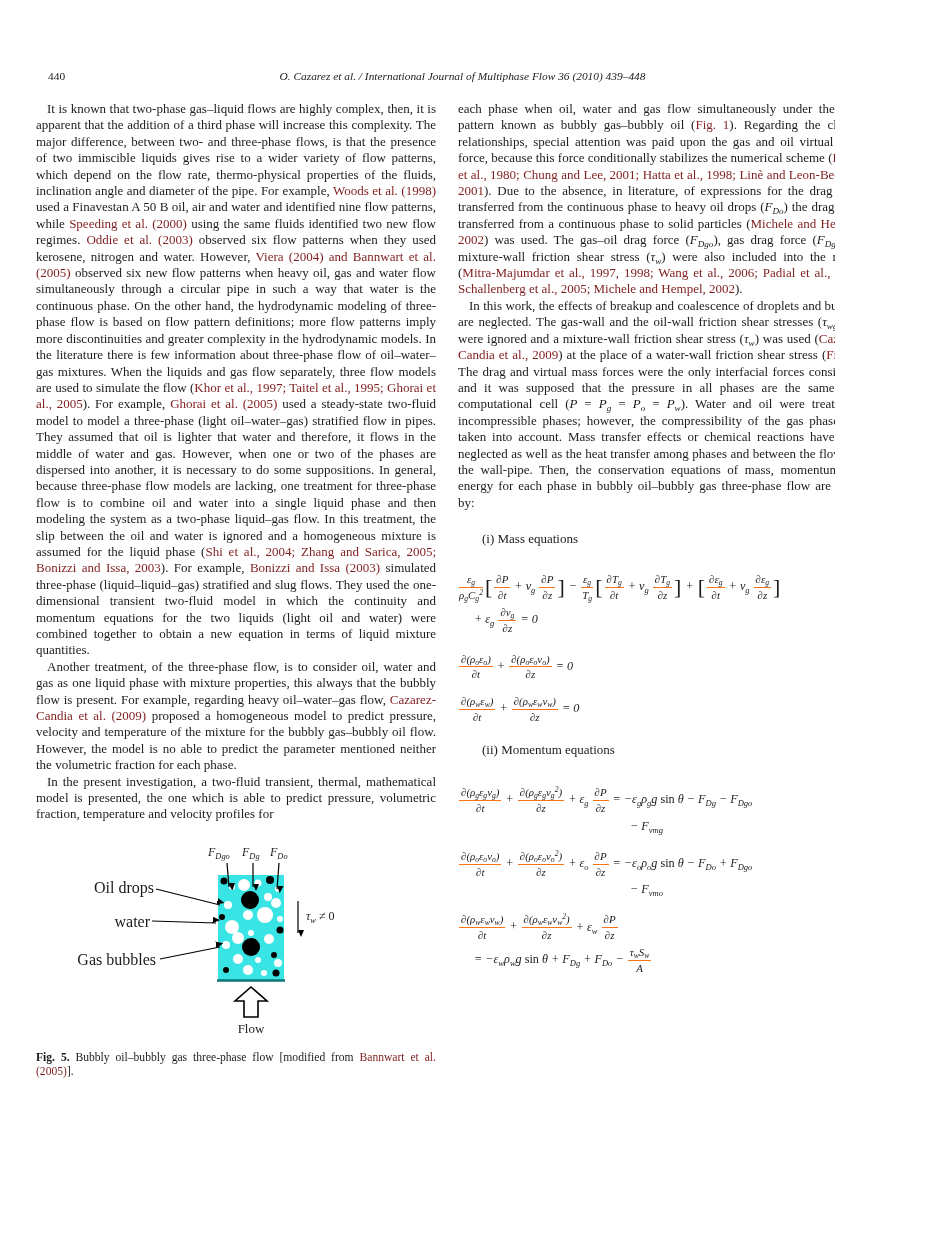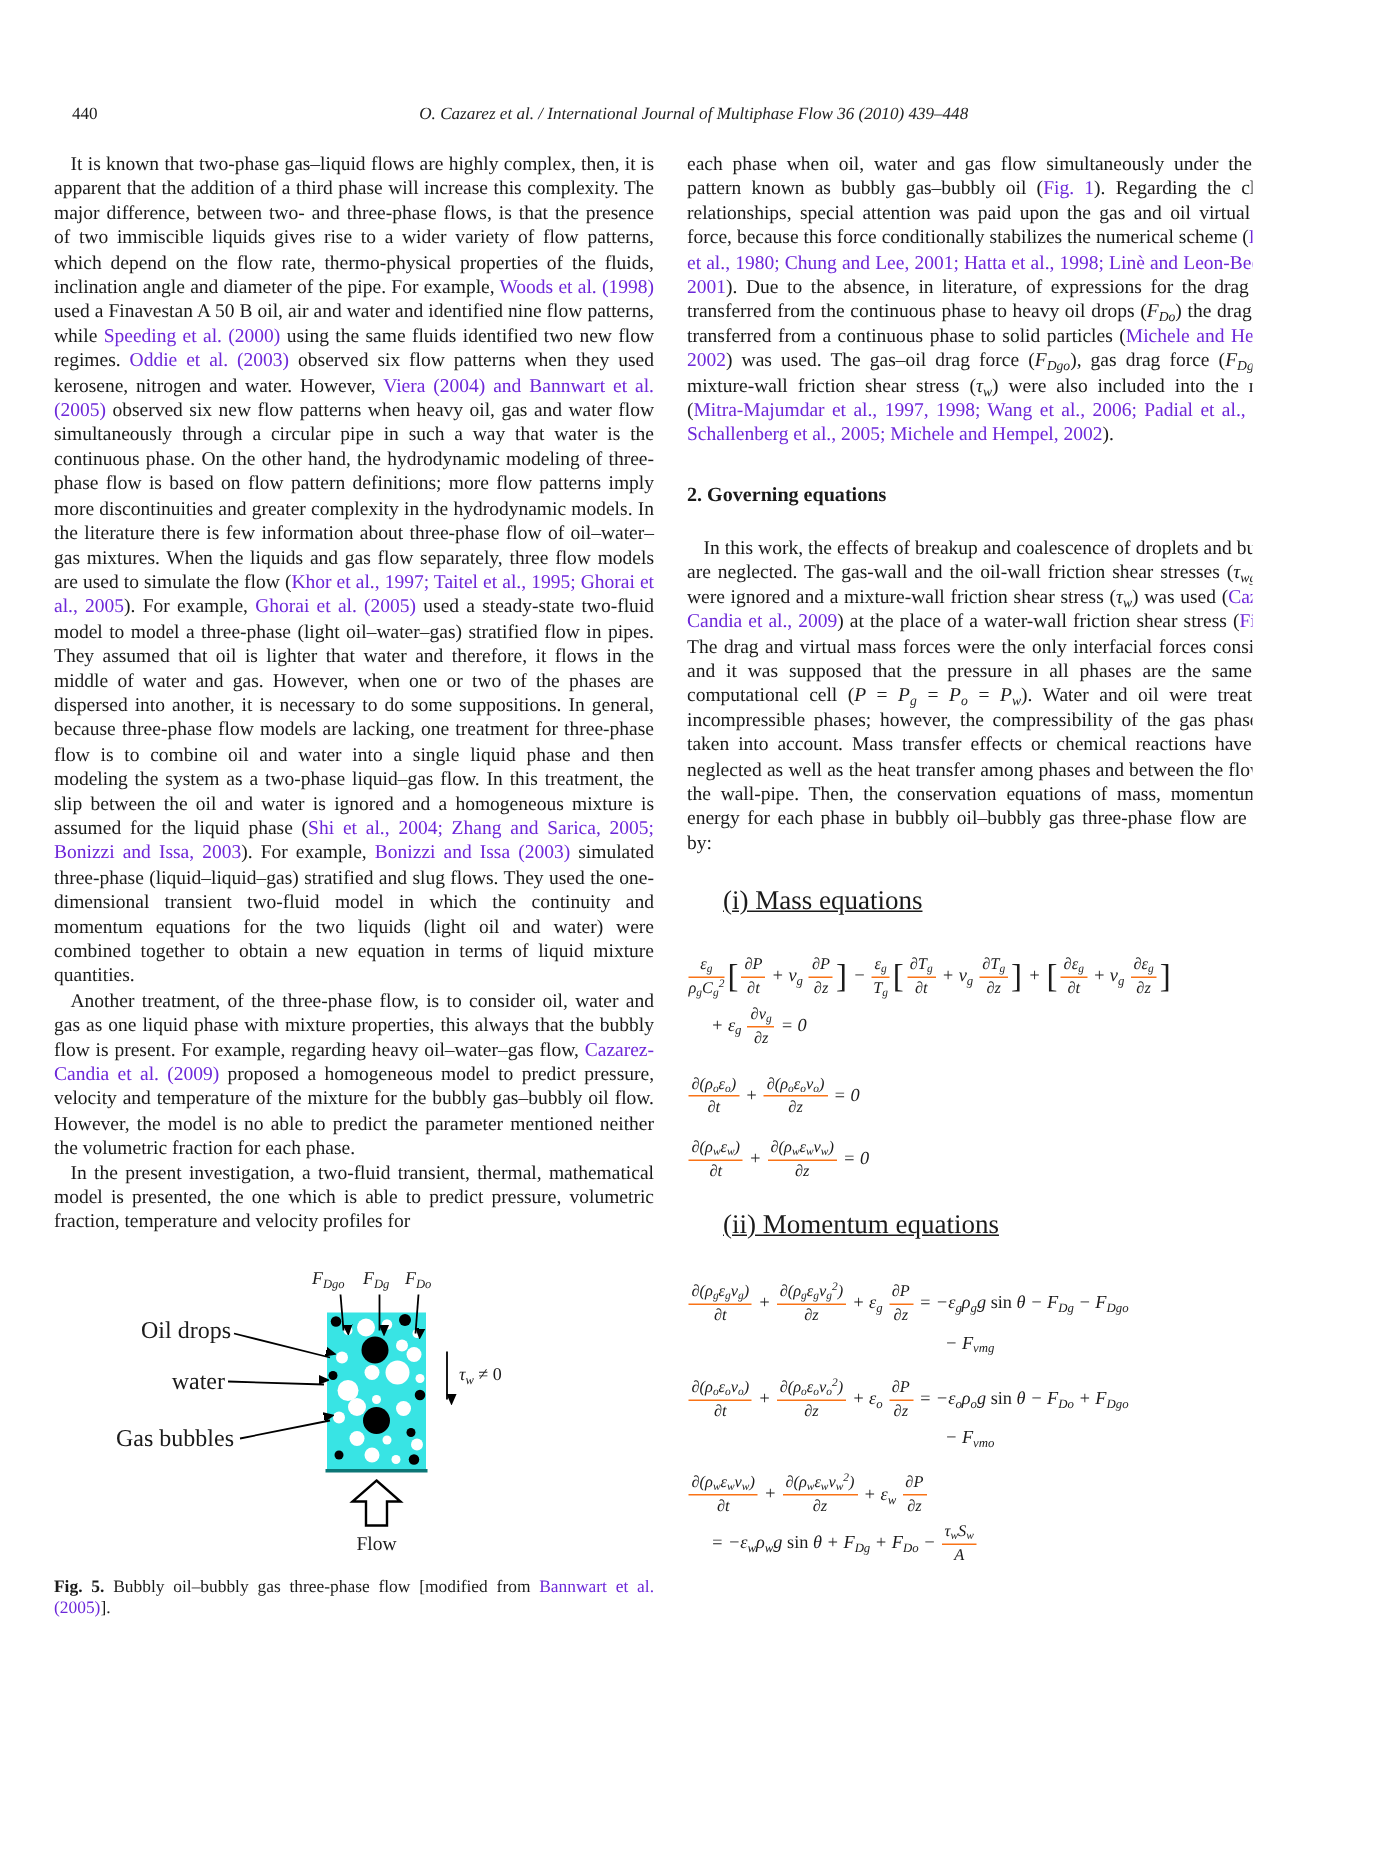--- a/index.html
+++ b/index.html
@@ -7,28 +7,28 @@
         font-family:"Liberation Serif",serif;color:#1b1b1b;}
   .pagehead{position:absolute;top:70px;left:48px;width:829px;height:16px;font-size:11.4px;}
   .pageno{position:absolute;left:0;top:0;}
   .runhead{display:block;text-align:center;font-style:italic;color:#222;}
   .cols{position:absolute;top:101px;left:36px;width:829px;display:flex;gap:22px;}
   .col{}
   .col.left{width:400px;}
   .col.right{width:407px;}
   .par{margin:0;text-align:justify;font-size:13px;line-height:16.4px;}
   .par.ind{text-indent:11px;}
-  .link{color:#6d28d9;cursor:pointer;}
+  .link{color:#7f1d1d;cursor:pointer;}
   .math{font-style:italic;white-space:nowrap;}
   sub,sup{font-size:70%;line-height:0;}
   sub{vertical-align:-0.3em;}
   sup{vertical-align:0.5em;}
   .up{font-style:normal;}
   .sechead{font-size:13.4px;font-weight:bold;margin:24px 0 19px 0;}
-  .eqlabel{margin:18px 0 20px 24px;font-size:18px;text-decoration:underline;}
+  .eqlabel{margin:18px 0 20px 24px;font-size:13px;}
   .equation{position:relative;margin:0 0 16px 0;padding-right:30px;font-size:12.2px;font-style:italic;}
   .eqline{white-space:nowrap;margin:4px 0;}
   .eqline.indent{margin-left:16px;}
   .eqline.rhs{margin-left:172px;}
   .eqnum{position:absolute;right:0;bottom:8px;font-style:normal;font-size:12.6px;}
   .frac{display:inline-block;vertical-align:middle;text-align:center;font-size:10.9px;line-height:1.18;padding:0 1px;}
   .frac .fnum{display:block;border-bottom:1px solid #f97316;padding:0 2px 1px 2px;}
   .frac .fden{display:block;padding-top:1px;}
   .bigb{font-size:22px;font-style:normal;vertical-align:middle;position:relative;top:-1px;padding:0 1px;}
   .fig1{position:relative;height:200px;margin:16px 0 0 0;}
@@ -126,21 +126,20 @@
       </figure>
 
       <div class="caption"><b>Fig. 5.</b> Bubbly oil–bubbly gas three-phase flow [modified from <span class="link">Bannwart et al. (2005)</span>].</div>
     </div>
 
     <div class="col right">
       <div>
           <p class="par">each phase when oil, water and gas flow simultaneously under the flow pattern known as bubbly gas–bubbly oil (<span class="link">Fig. 1</span>). Regarding the closure relationships, special attention was paid upon the gas and oil virtual mass force, because this force conditionally stabilizes the numerical scheme (<span class="link">Lahey et al., 1980; Chung and Lee, 2001; Hatta et al., 1998; Linè and Leon-Becerril, 2001</span>). Due to the absence, in literature, of expressions for the drag force transferred from the continuous phase to heavy oil drops (<span class="math">F<sub>Do</sub></span>) the drag force transferred from a continuous phase to solid particles (<span class="link">Michele and Hempel, 2002</span>) was used. The gas–oil drag force (<span class="math">F<sub>Dgo</sub></span>), gas drag force (<span class="math">F<sub>Dg</sub></span>) and mixture-wall friction shear stress (<span class="math">τ<sub>w</sub></span>) were also included into the model (<span class="link">Mitra-Majumdar et al., 1997, 1998; Wang et al., 2006; Padial et al., 2000; Schallenberg et al., 2005; Michele and Hempel, 2002</span>).</p>
         </div>
 
-      <h2 class="sechead">2. Governing equations</h2>
 
       <div>
           <p class="par ind">In this work, the effects of breakup and coalescence of droplets and bubbles are neglected. The gas-wall and the oil-wall friction shear stresses (<span class="math">τ<sub>wg</sub>, τ<sub>wo</sub></span>) were ignored and a mixture-wall friction shear stress (<span class="math">τ<sub>w</sub></span>) was used (<span class="link">Cazarez-Candia et al., 2009</span>) at the place of a water-wall friction shear stress (<span class="link">Fig. 1</span>). The drag and virtual mass forces were the only interfacial forces considered and it was supposed that the pressure in all phases are the same in a computational cell (<span class="math">P <span class="up">=</span> P<sub>g</sub> <span class="up">=</span> P<sub>o</sub> <span class="up">=</span> P<sub>w</sub></span>). Water and oil were treated as incompressible phases; however, the compressibility of the gas phase was taken into account. Mass transfer effects or chemical reactions have been neglected as well as the heat transfer among phases and between the flow and the wall-pipe. Then, the conservation equations of mass, momentum and energy for each phase in bubbly oil–bubbly gas three-phase flow are given by:</p>
         </div>
 
       <div class="eqlabel" style="margin-top:20px;margin-bottom:26px;">(i) Mass equations</div>
 
       <div class="equation" style="margin-bottom:18px;">
           <div class="eqline"><span class="frac"><span class="fnum">ε<sub>g</sub></span><span class="fden">ρ<sub>g</sub>C<sub>g</sub><sup>2</sup></span></span><span class="bigb">[</span><span class="frac"><span class="fnum">∂P</span><span class="fden">∂t</span></span><span> + v<sub>g</sub> </span><span class="frac"><span class="fnum">∂P</span><span class="fden">∂z</span></span><span class="bigb">]</span><span> − </span><span class="frac"><span class="fnum">ε<sub>g</sub></span><span class="fden">T<sub>g</sub></span></span><span class="bigb">[</span><span class="frac"><span class="fnum">∂T<sub>g</sub></span><span class="fden">∂t</span></span><span> + v<sub>g</sub> </span><span class="frac"><span class="fnum">∂T<sub>g</sub></span><span class="fden">∂z</span></span><span class="bigb">]</span><span> + </span><span class="bigb">[</span><span class="frac"><span class="fnum">∂ε<sub>g</sub></span><span class="fden">∂t</span></span><span> + v<sub>g</sub> </span><span class="frac"><span class="fnum">∂ε<sub>g</sub></span><span class="fden">∂z</span></span><span class="bigb">]</span></div>
           <div class="eqline indent"><span>+ ε<sub>g</sub> </span><span class="frac"><span class="fnum">∂v<sub>g</sub></span><span class="fden">∂z</span></span><span> = 0</span></div>

